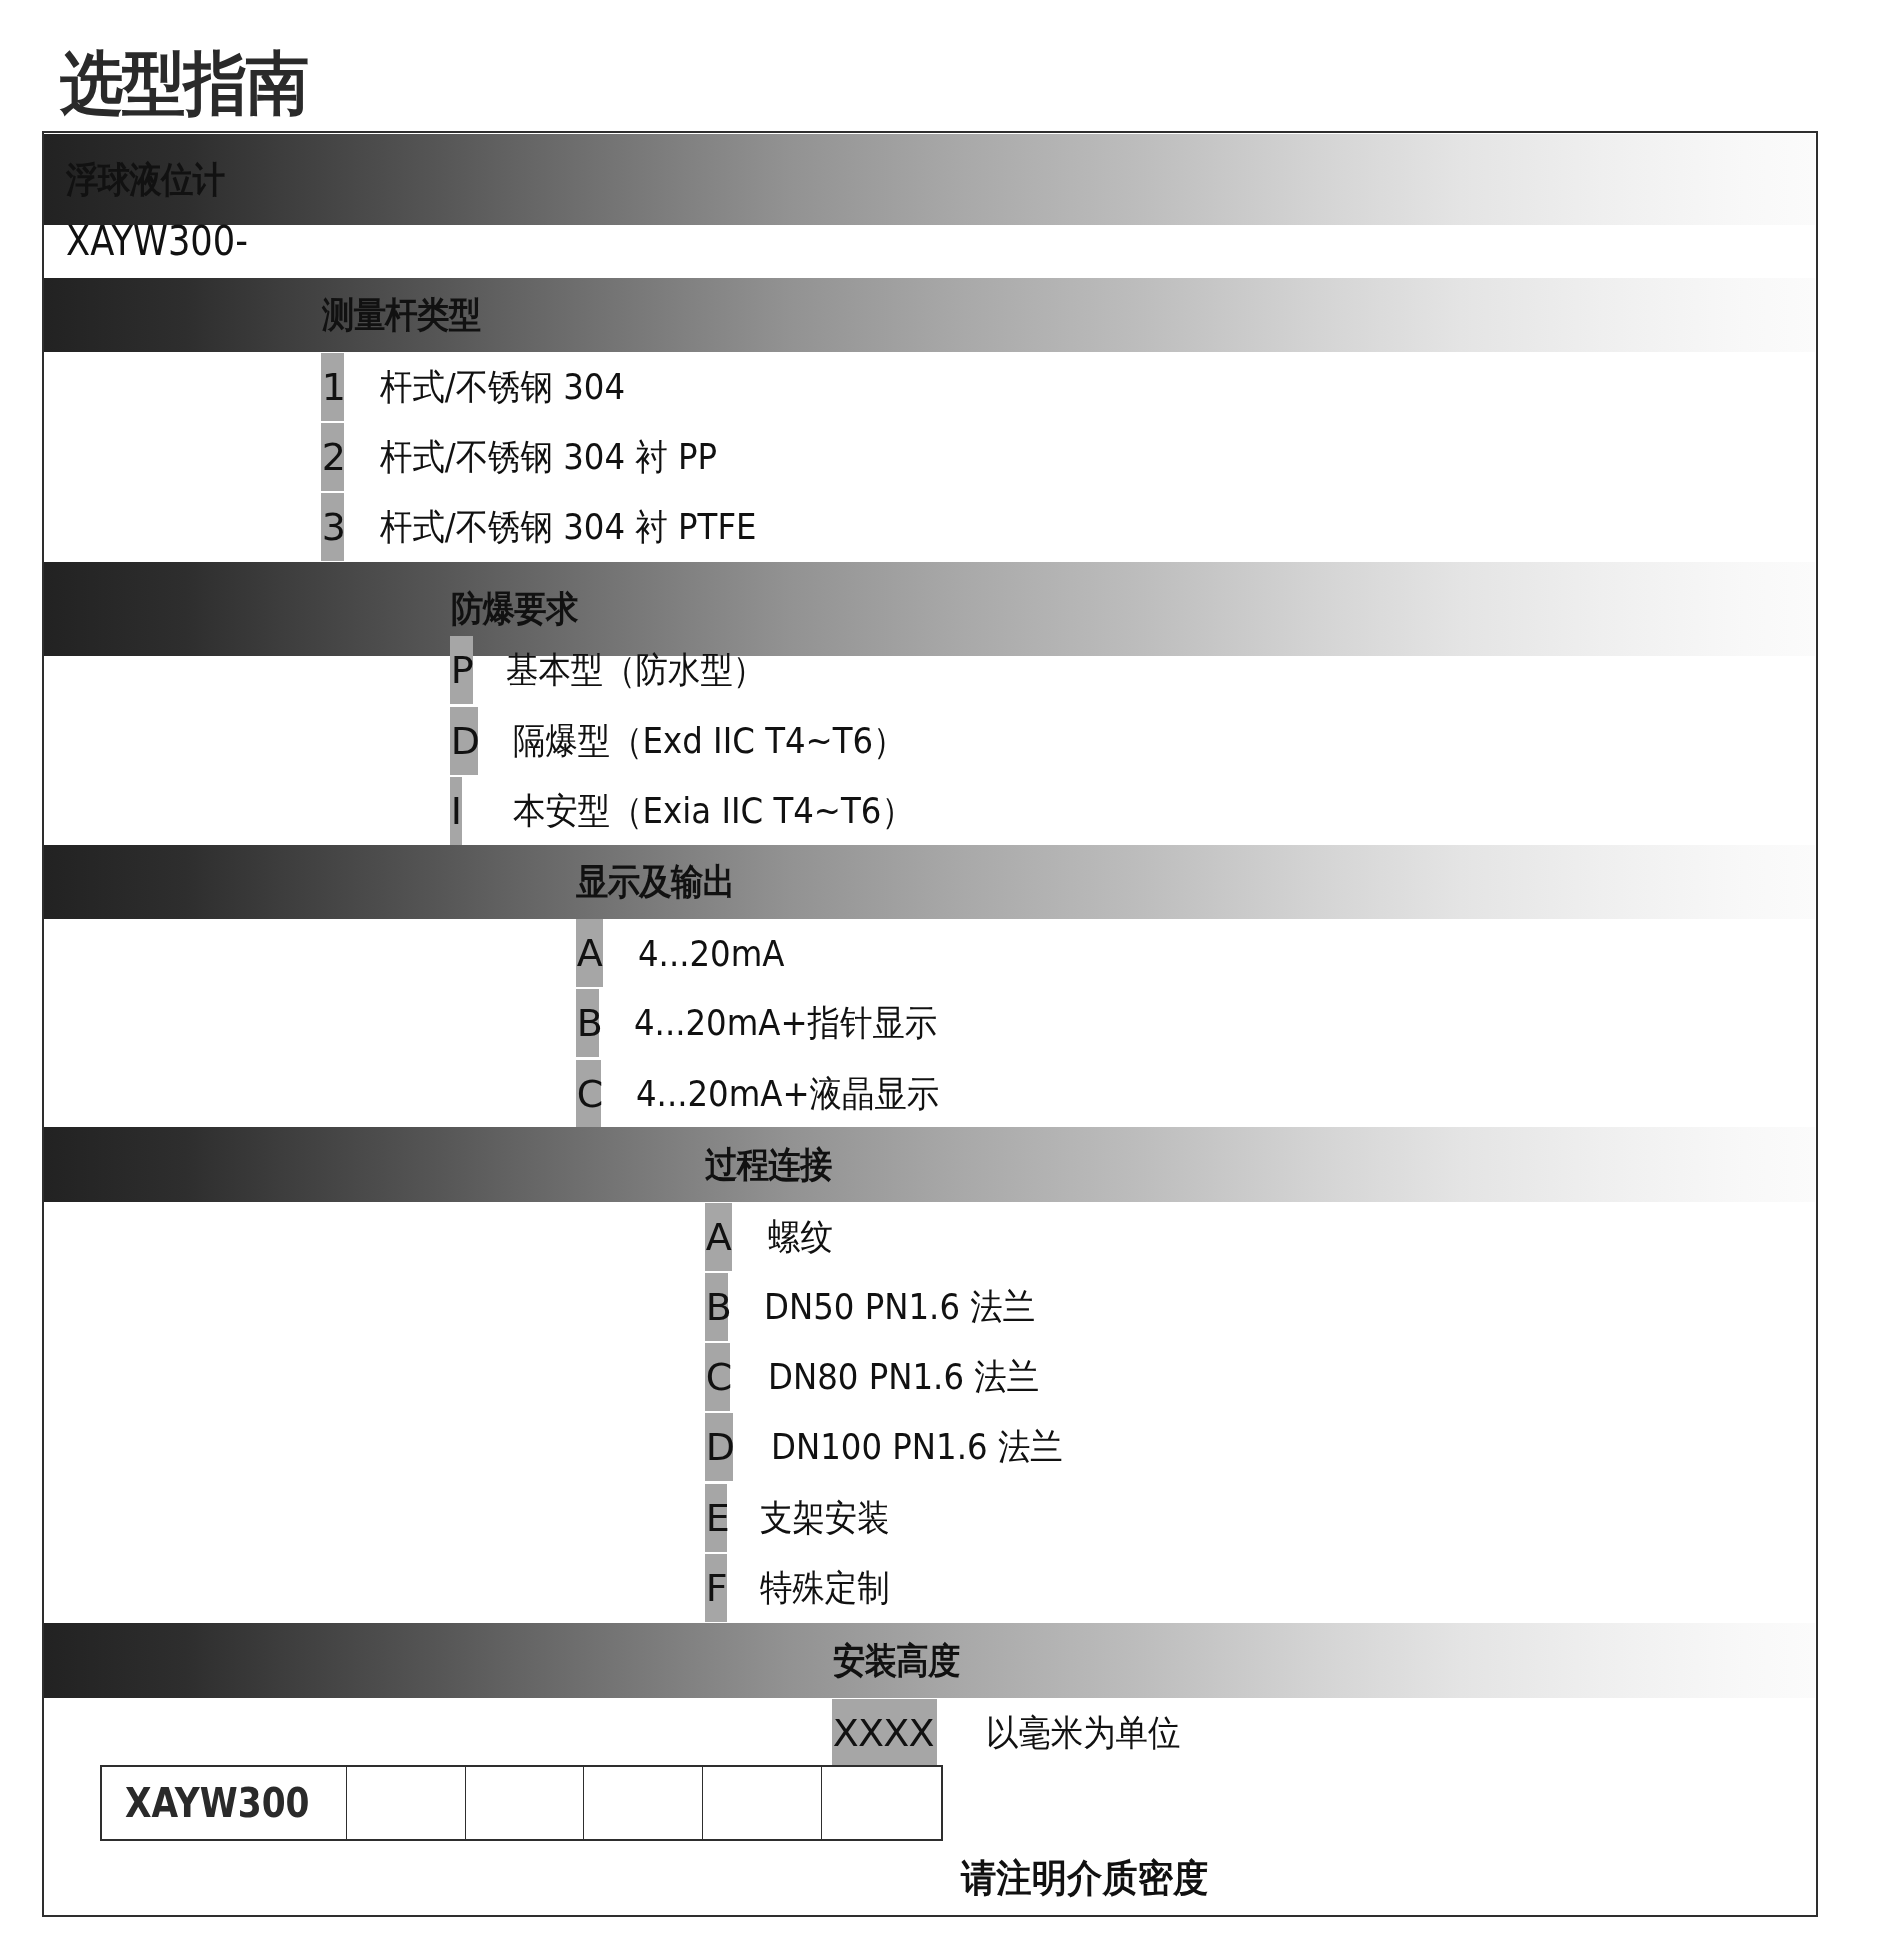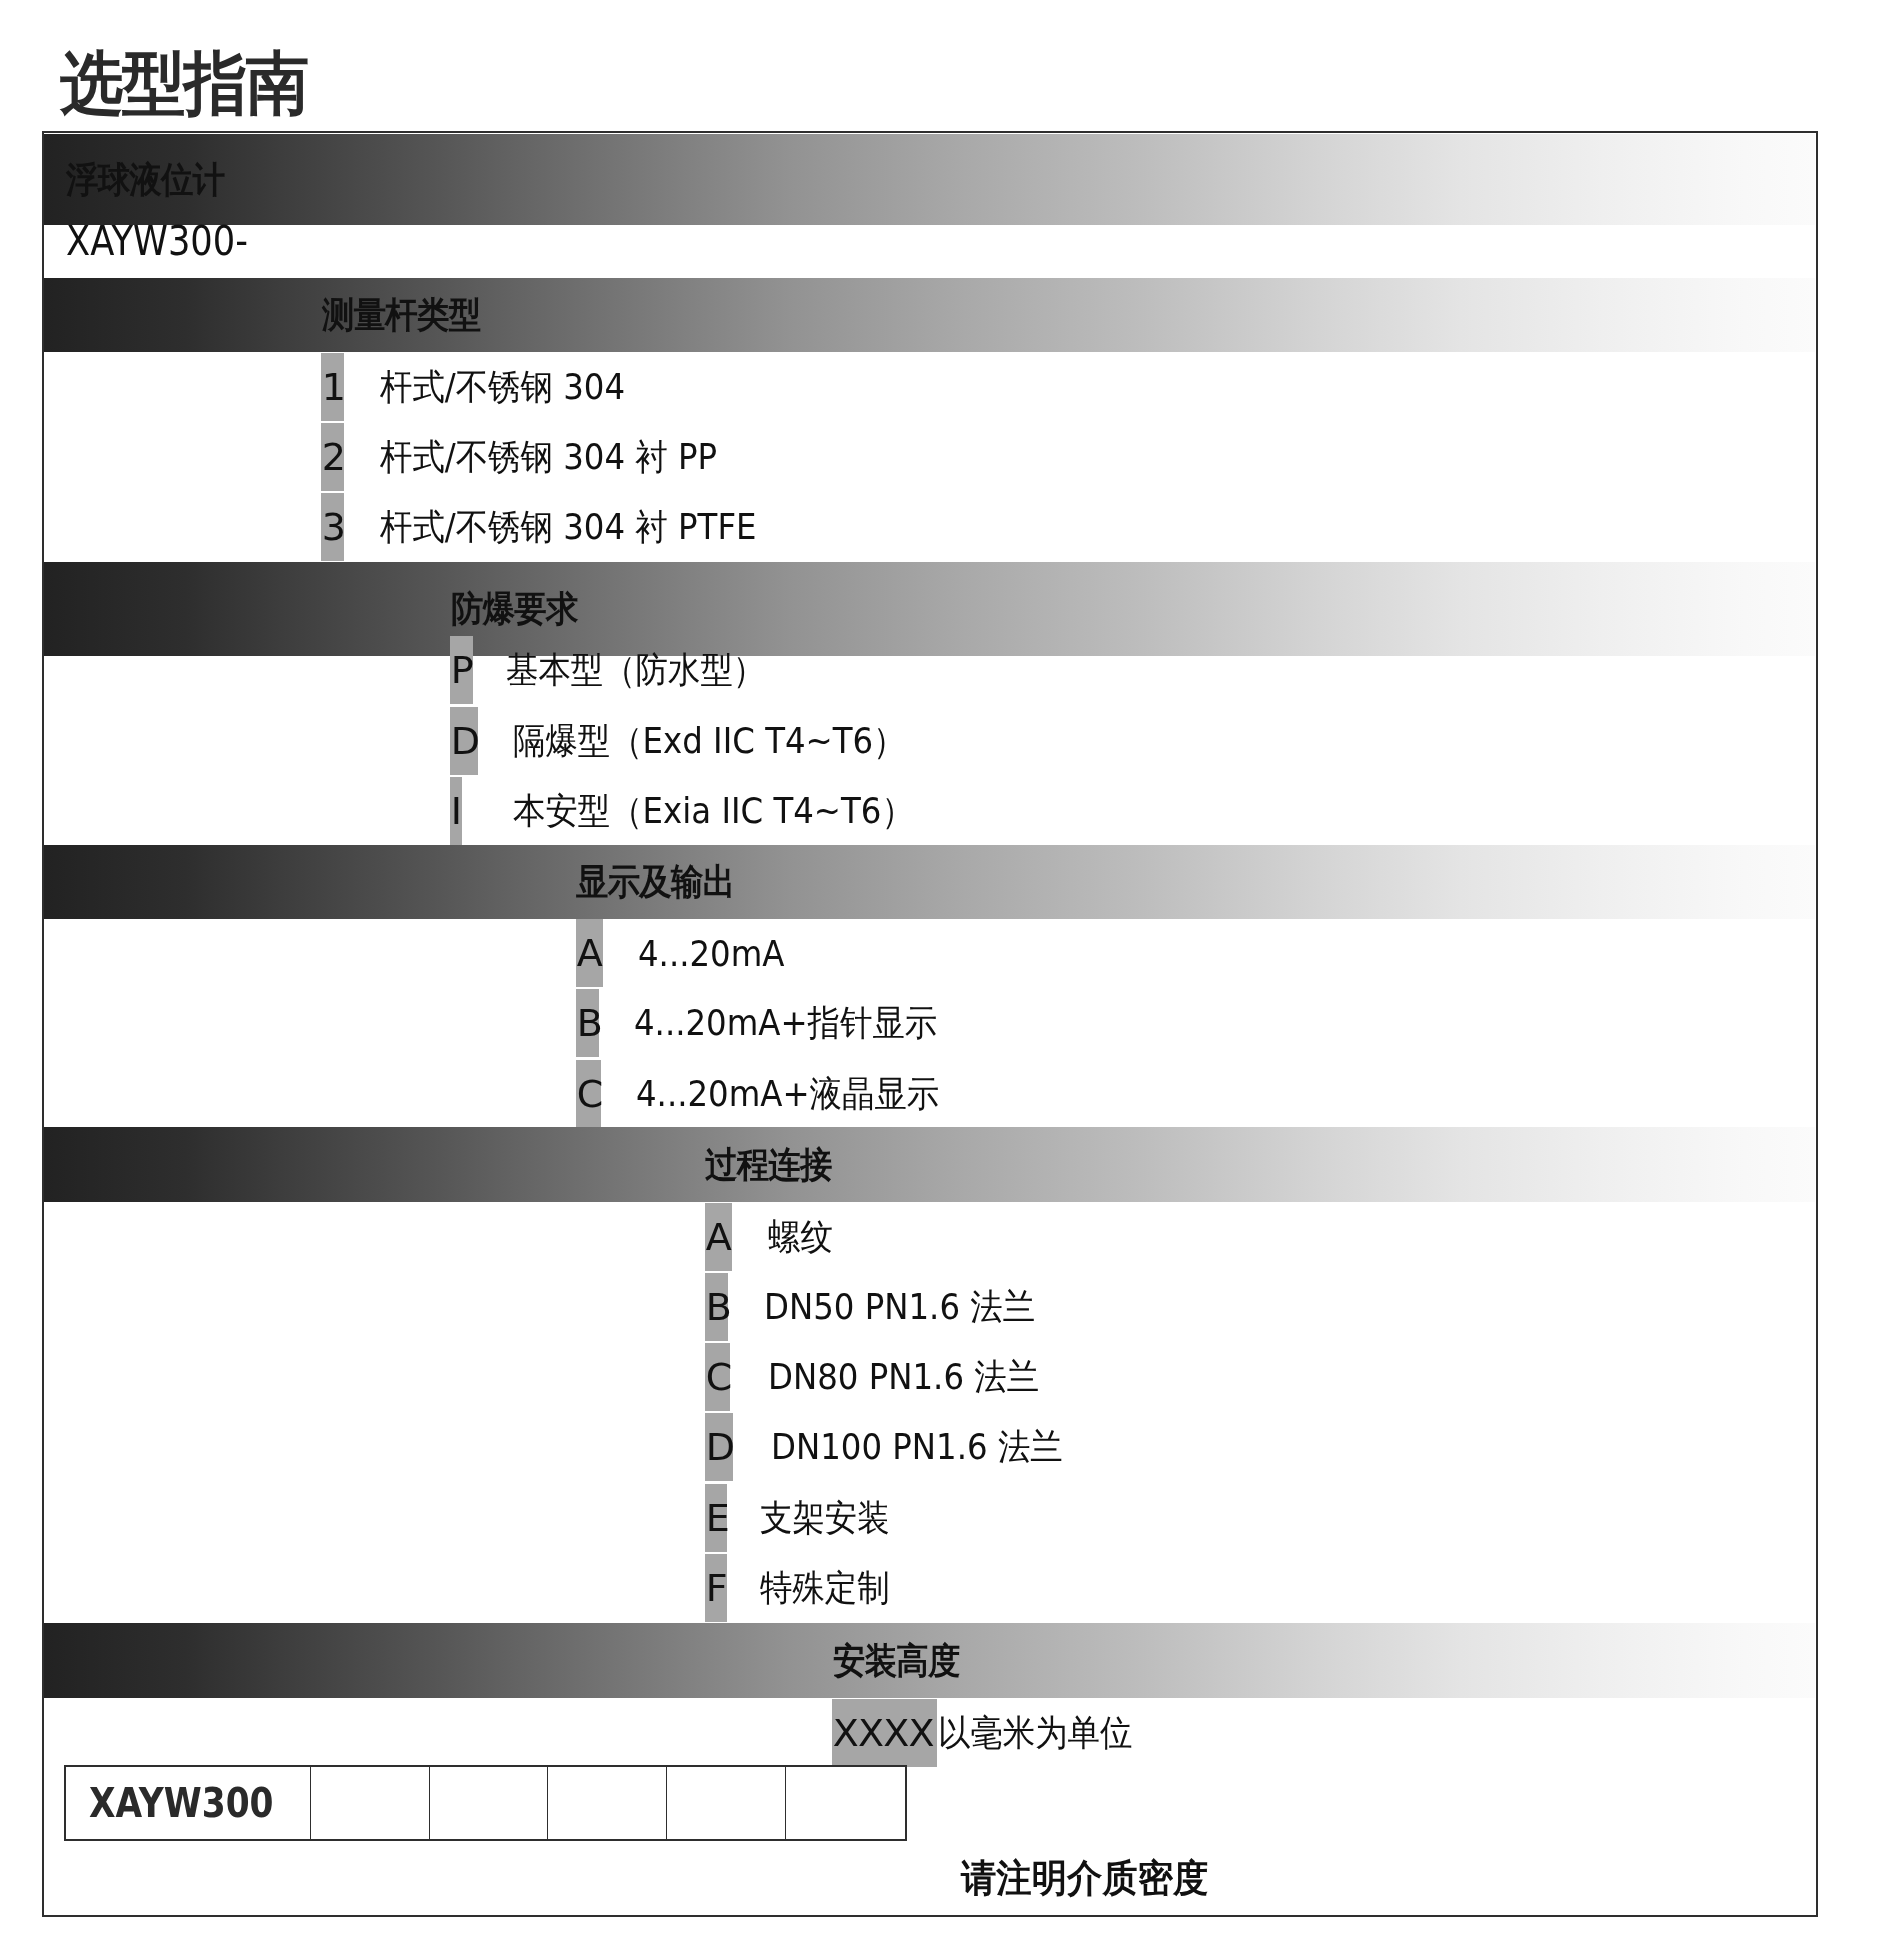--- a/index.html
+++ b/index.html
@@ -117,26 +117,26 @@
   <span class="opt-text" style="margin-left:33px;">支架安装</span>
 </div>
 <div class="opt-row" style="left:705px;top:1554px;">
   <span class="code" style="width:20px;">F</span>
   <span class="opt-text" style="margin-left:33px;">特殊定制</span>
 </div>
 
 <div class="bar" style="top:1623px;height:75px;">
   <span class="bar-label" style="left:789px;">安装高度</span>
 </div>
-<div class="opt-row" style="left:832px;top:1699px;">
+<div class="opt-row" style="left:832px;top:1699px;gap:48px;">
   <span class="code" style="width:103px;font-size:38px;letter-spacing:-0.8px;">XXXX</span>
   <span class="opt-text" style="margin-left:1.7px;">以毫米为单位</span>
 </div>
 
-<div class="table" style="width:843px;">
+<div class="table" style="width:843px;margin-left:36px;">
   <div class="cell cell-first">
     <span>XAYW300</span>
   </div>
   <div class="cell cell-blank"></div>
   <div class="cell cell-blank"></div>
   <div class="cell cell-blank"></div>
   <div class="cell cell-blank"></div>
   <div class="cell cell-blank"></div>
 </div>
 

